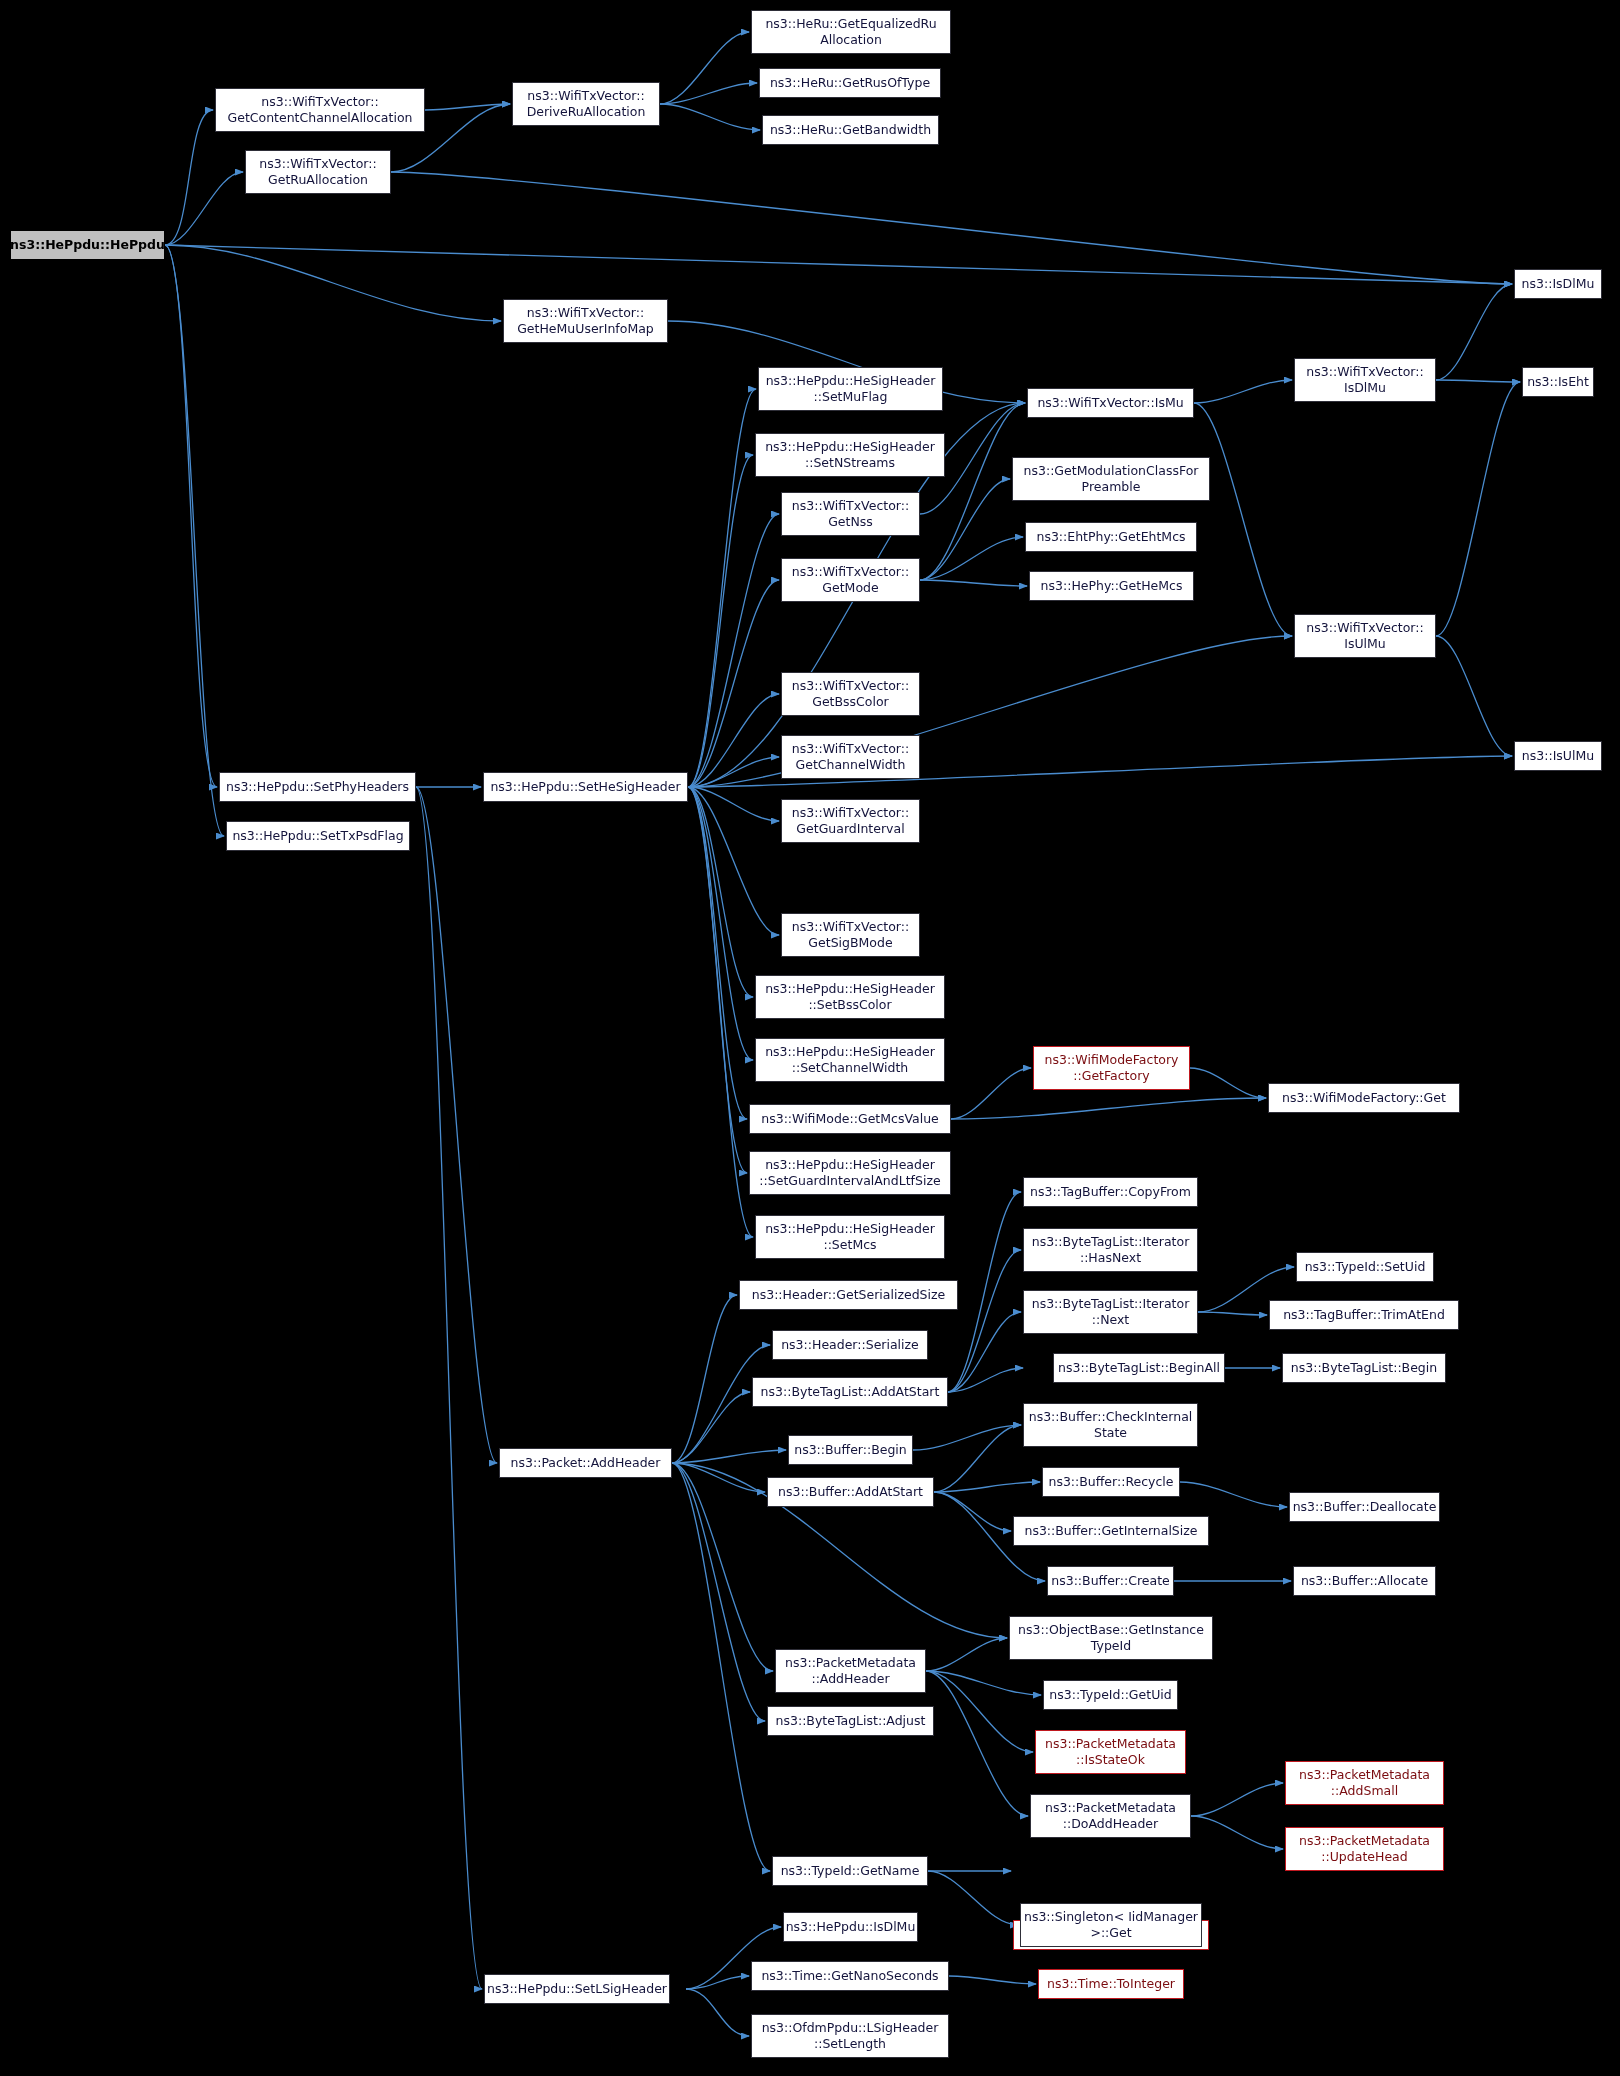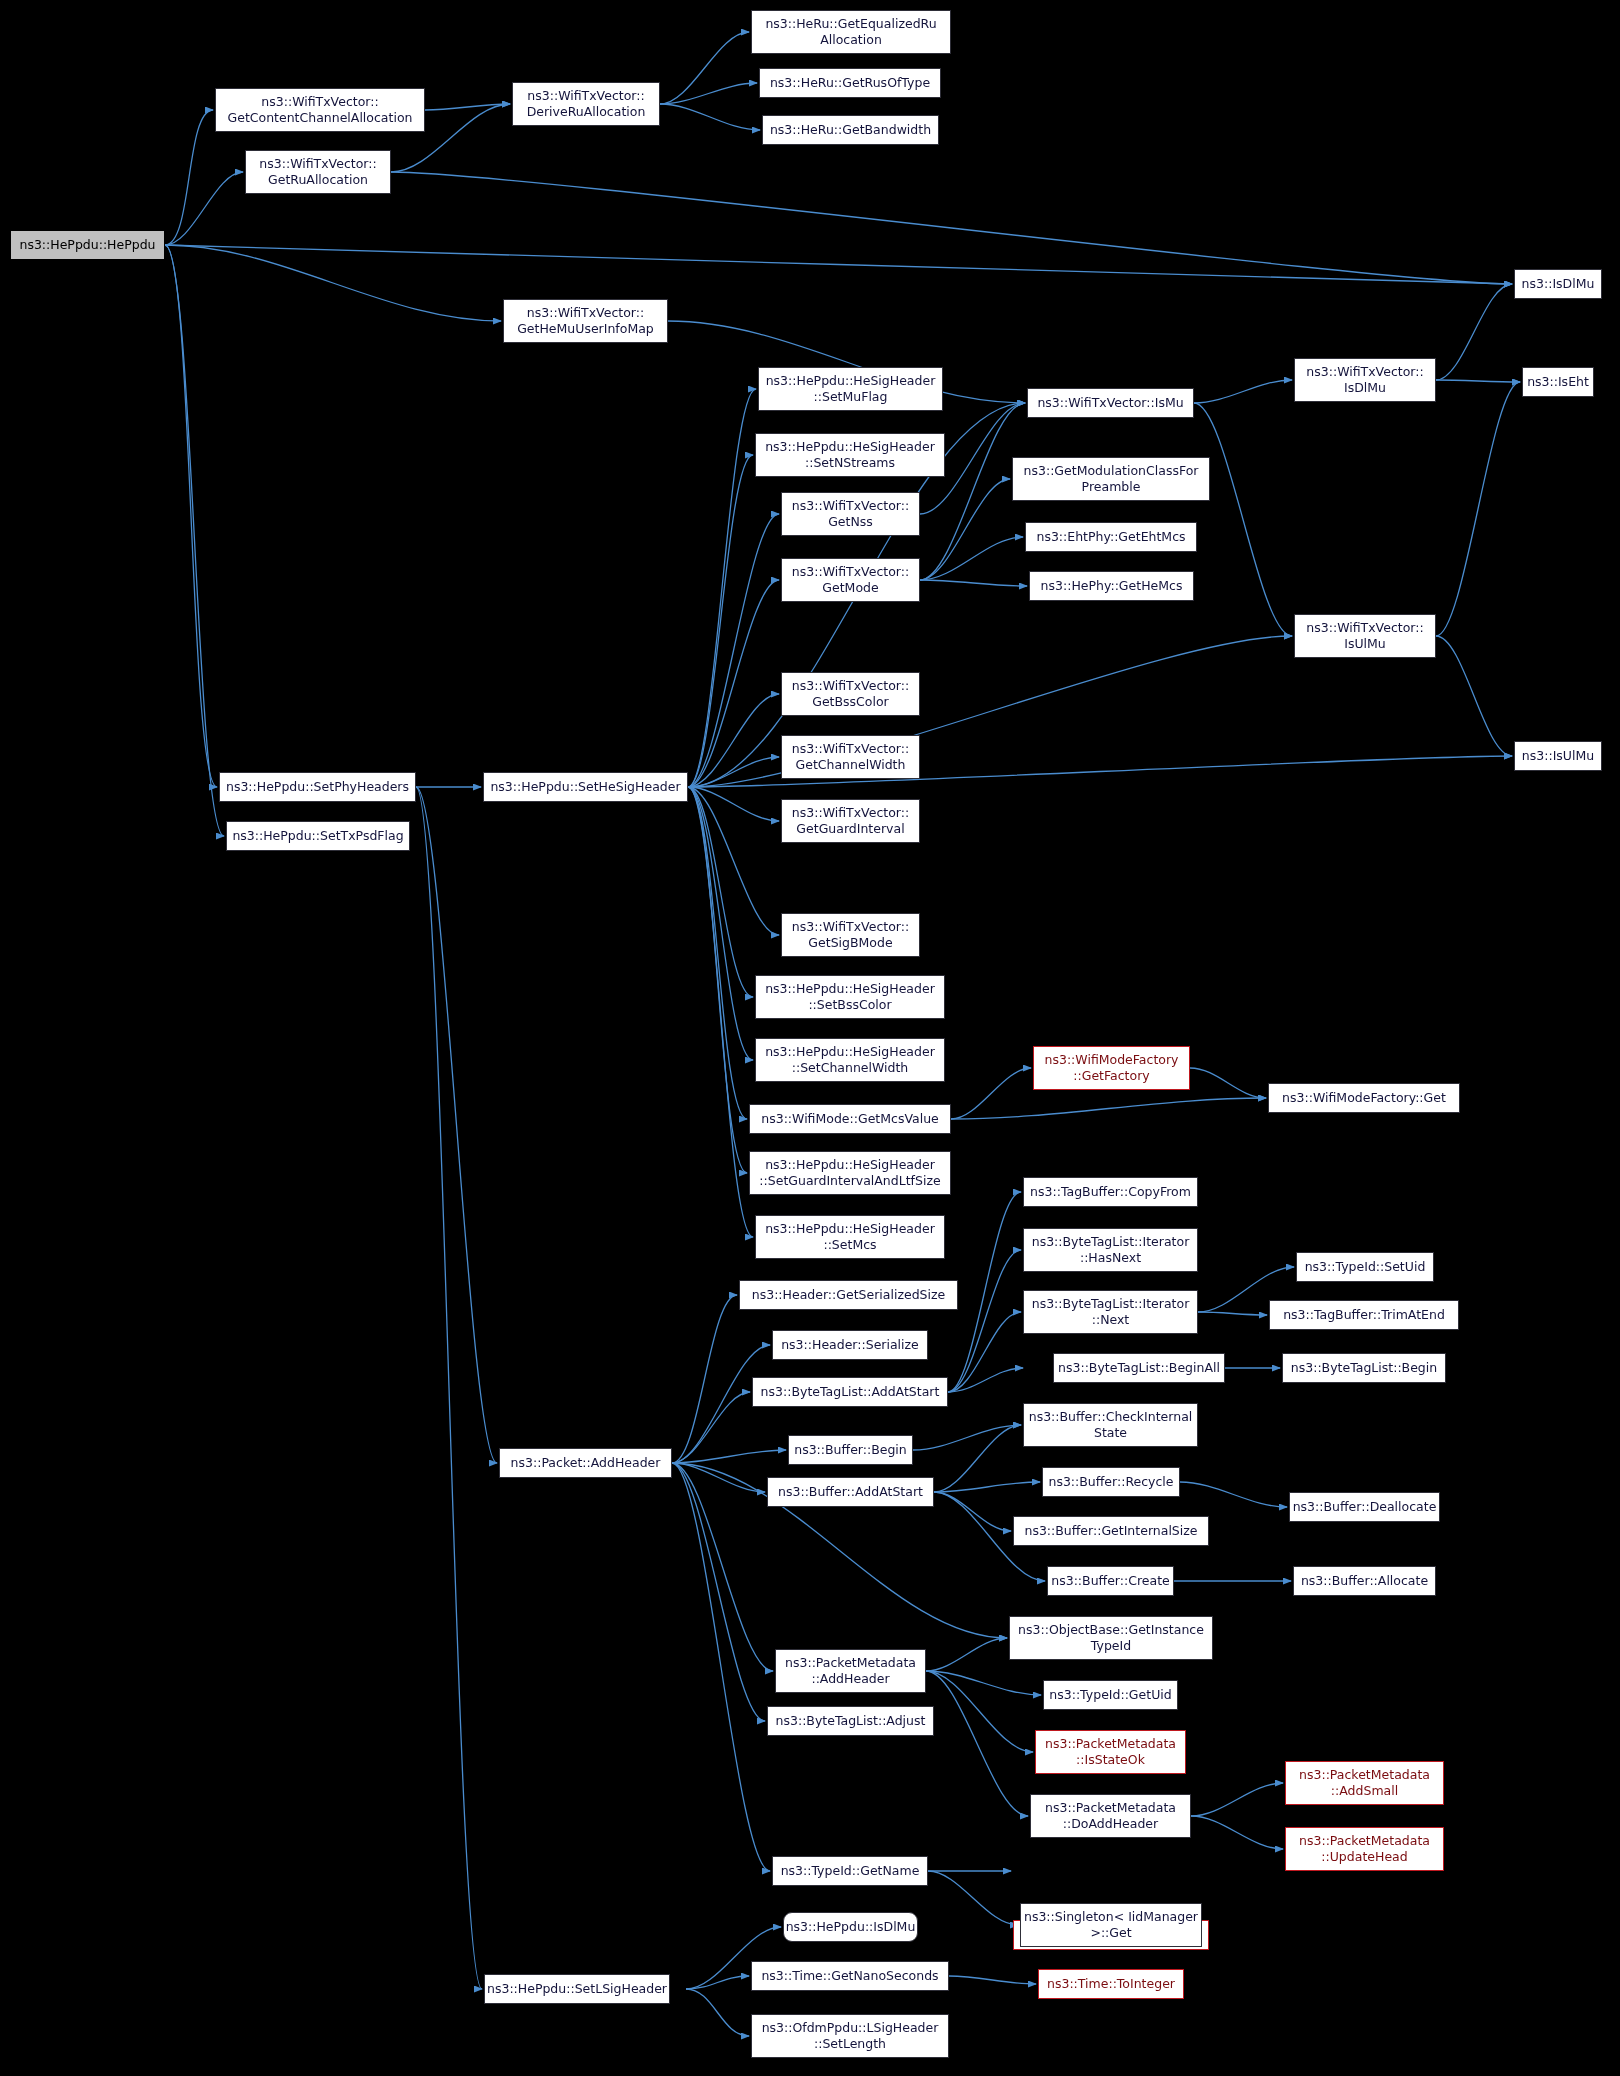--- a/index.html
+++ b/index.html
@@ -136,21 +136,21 @@
         <path d="M 1191 1816 C 1223.2 1816, 1250.8 1849, 1283 1849" class="edge" marker-end="url(#arrow)"></path>
         <path d="M 928 1871 C 957.05 1871, 981.95 1871, 1011 1871" class="edge" marker-end="url(#arrow)"></path>
         <path d="M 928 1871 C 959.5 1871, 986.5 1925, 1018 1925" class="edge" marker-end="url(#arrow)"></path>
         <path d="M 686 1989 C 719.25 1989, 747.75 1927, 781 1927" class="edge" marker-end="url(#arrow)"></path>
         <path d="M 686 1989 C 714 1989, 721 1976, 749 1976" class="edge" marker-end="url(#arrow)"></path>
         <path d="M 686 1989 C 714 1989, 721 2036, 749 2036" class="edge" marker-end="url(#arrow)"></path>
         <path d="M 949 1976 C 979.45 1976, 1005.55 1984, 1036 1984" class="edge" marker-end="url(#arrow)"></path>
       </g>
   </svg>
 
-<div class="node highlight" style="left: 10px; top: 230px; width: 155px; height: 30px;">
+<div class="node highlight" style="left: 10px; top: 230px; width: 155px; height: 30px; font-weight: bold;">
       <span>ns3::HePpdu::HePpdu</span>
     </div>
     <div class="node normal" style="left: 215px; top: 88px; width: 210px; height: 44px;">
       <span>ns3::WifiTxVector::</span>
       <span>GetContentChannelAllocation</span>
     </div>
     <div class="node normal" style="left: 245px; top: 150px; width: 146px; height: 44px;">
       <span>ns3::WifiTxVector::</span>
       <span>GetRuAllocation</span>
     </div>
@@ -365,21 +365,21 @@
     <div class="node red" style="left: 1013px; top: 1920px; width: 196px; height: 30px;">
       <span>ns3::IidManager::GetName</span>
     </div>
     <div class="node normal" style="left: 1020px; top: 1903px; width: 182px; height: 44px;">
       <span>ns3::Singleton&lt; IidManager</span>
       <span>&gt;::Get</span>
     </div>
     <div class="node normal" style="left: 484px; top: 1974px; width: 186px; height: 30px;">
       <span>ns3::HePpdu::SetLSigHeader</span>
     </div>
-    <div class="node normal" style="left: 783px; top: 1912px; width: 135px; height: 30px; border-radius: 9px;">
+    <div class="node normal" style="left: 783px; top: 1912px; width: 135px; height: 30px;">
       <span>ns3::HePpdu::IsDlMu</span>
     </div>
     <div class="node normal" style="left: 751px; top: 1961px; width: 198px; height: 30px;">
       <span>ns3::Time::GetNanoSeconds</span>
     </div>
     <div class="node red" style="left: 1038px; top: 1969px; width: 146px; height: 30px;">
       <span>ns3::Time::ToInteger</span>
     </div>
     <div class="node normal" style="left: 751px; top: 2014px; width: 198px; height: 44px;">
       <span>ns3::OfdmPpdu::LSigHeader</span>

